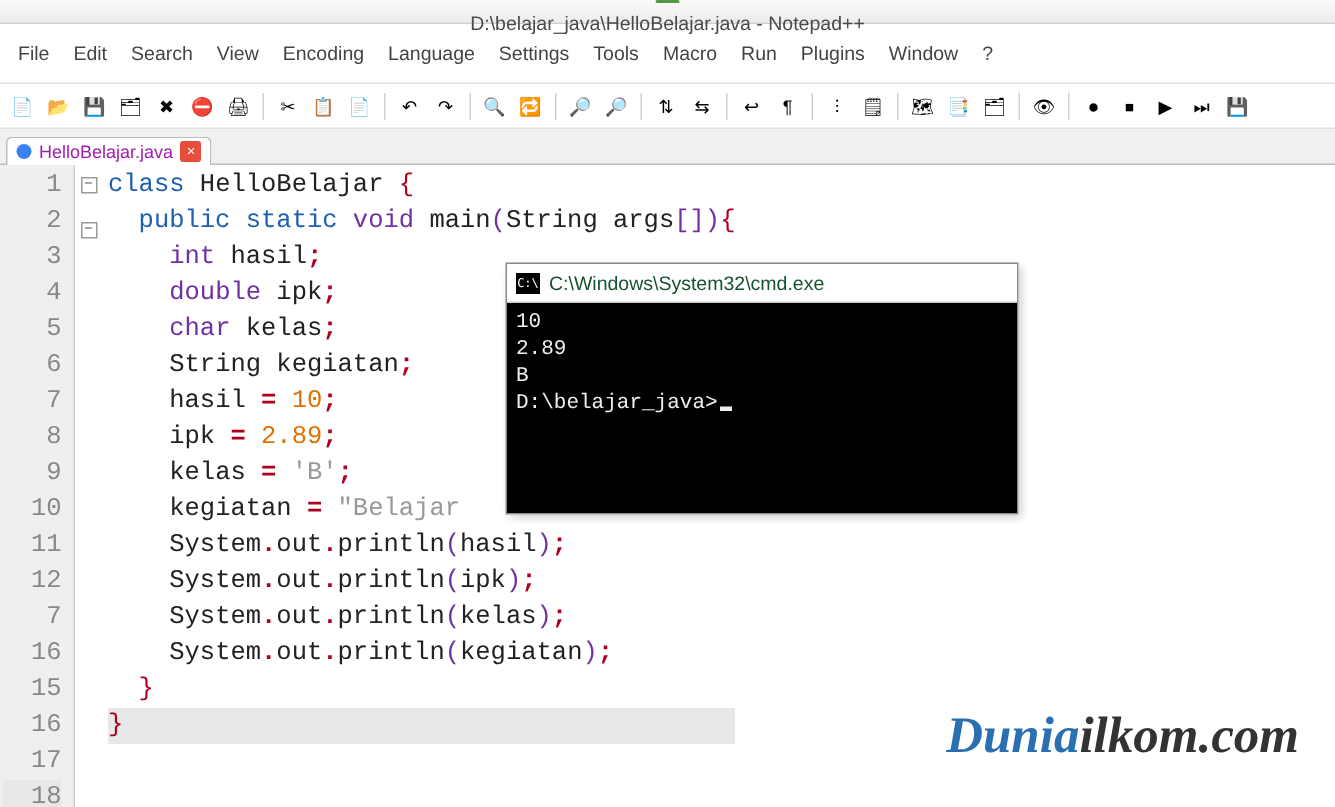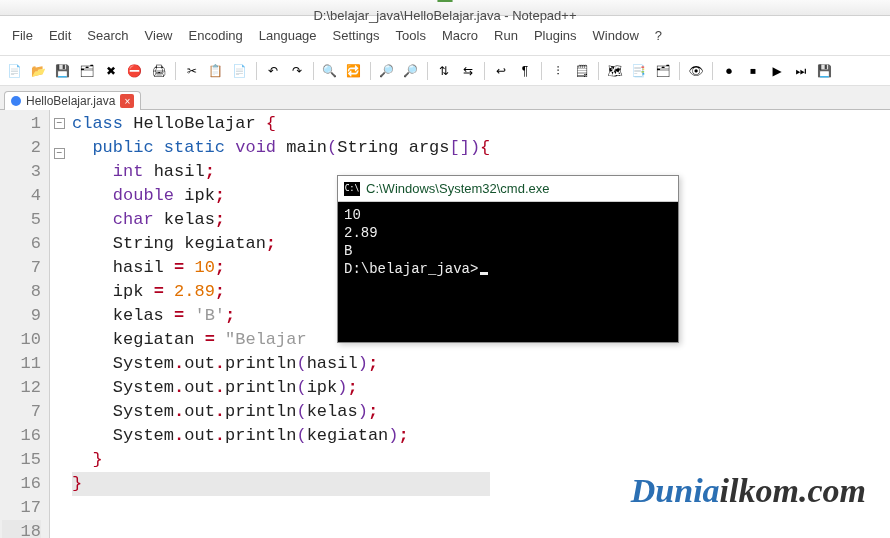--- a/index.html
+++ b/index.html
@@ -80,21 +80,21 @@
   gap: 5px;
   position: relative;
   top: 1px;
 }
 .tab-dot {
   width: 10px; height: 10px;
   background: #3b82f6;
   border-radius: 50%;
   display: inline-block;
 }
-.tab-label { color: #404040; font-size: 12px; }
+.tab-label { color: #a21caf; font-size: 12px; }
 .tab-close {
   width: 14px; height: 14px;
   background: #e74c3c;
   color: #fff;
   border-radius: 2px;
   display: flex;
   align-items: center;
   justify-content: center;
   font-size: 10px;
   cursor: pointer;

